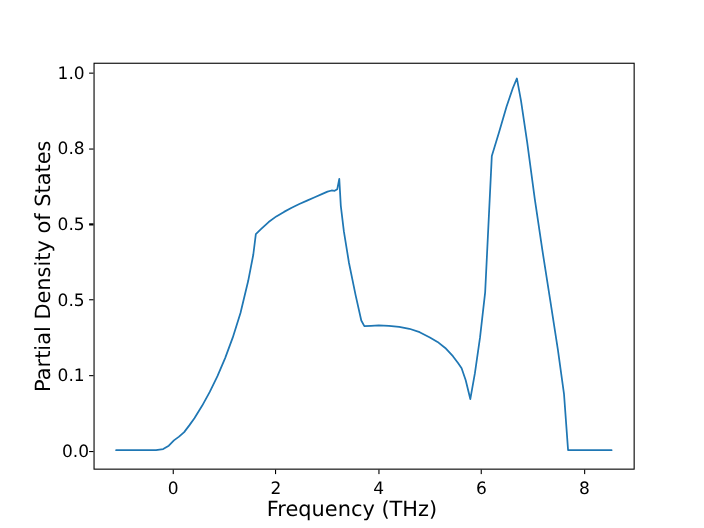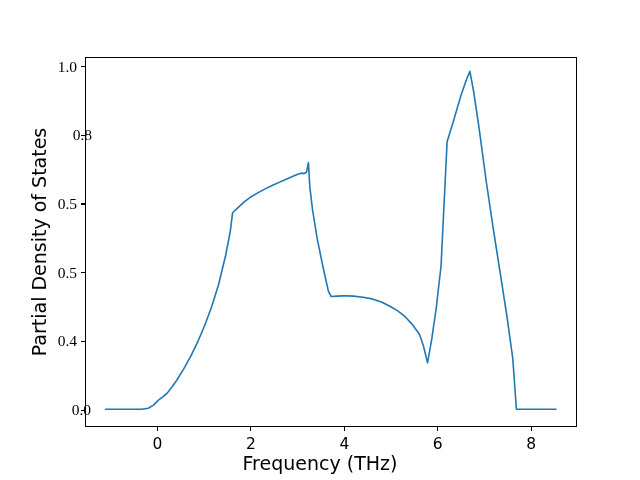--- a/index.html
+++ b/index.html
@@ -35,21 +35,20 @@
   }
   .tick-label {
     position: absolute;
     font-size: 15.5px;
     color: #000000;
     white-space: nowrap;
   }
   .ytick-label {
     text-align: right;
     transform: translateY(-50%);
-    font-family: Liberation Serif, serif;
   }
   .xtick-label {
     text-align: center;
     transform: translateX(-50%);
   }
   .tick-mark {
     position: absolute;
     background: #000000;
   }
   .ytick-mark {
@@ -91,29 +90,29 @@
   <div id="ylabel">Partial Density of States</div>
 
   <div id="plot-area">
     <svg id="plot-svg" viewBox="0 0 492 370" preserveAspectRatio="none">
       <polyline id="series-path" fill="none" stroke="#1f77b4" stroke-width="1.6" stroke-linejoin="round" stroke-linecap="round" points="19.62,353.17 28.03,353.17 35.04,353.17 42.05,353.17 49.06,353.17 56.07,353.17 62.61,352.14 67.75,349.04 72.42,344.23 77.09,340.80 81.77,336.68 86.44,330.49 91.11,323.96 98.12,312.63 105.13,299.92 112.14,285.49 119.15,269.00 126.15,250.10 133.16,227.77 140.17,198.57 144.84,174.52 147.18,155.63 151.85,151.16 158.86,144.63 165.87,139.48 172.88,135.36 179.89,131.58 186.89,128.14 193.90,125.05 200.91,121.96 207.92,118.87 212.59,116.81 216.33,115.78 219.13,116.12 221.47,114.74 223.34,105.13 224.74,129.86 227.54,153.22 232.22,182.08 238.29,211.62 243.43,234.64 246.23,239.80 252.31,239.45 259.32,239.11 268.66,239.45 278.01,240.48 287.35,242.20 296.70,245.29 306.04,250.10 313.05,254.22 320.06,259.72 327.07,267.28 331.74,273.46 335.01,278.27 338.75,289.27 342.95,306.44 347.16,282.74 351.83,250.10 356.50,208.88 362.58,84.17 369.12,62.87 376.13,38.82 381.73,22.33 385.47,13.40 389.21,33.67 394.81,71.46 401.82,123.68 408.83,171.09 415.84,215.75 422.85,261.10 428.46,301.63 432.19,353.17 439.20,353.17 450.88,353.17 462.56,353.17 471.91,353.17"></polyline>
     </svg>
   </div>
 
   <div id="ticks-layer">
       <div class="tick-mark ytick-mark" style="left: 81px; top: 409.616px;"></div>
-      <div class="tick-label ytick-label" style="left: 55px; top: 410.166px; width: 36px;">0.0</div>
+      <div class="tick-label ytick-label" style="left: 45px; top: 410.166px; width: 36px;">0.0</div>
       <div class="tick-mark ytick-mark" style="left: 81px; top: 340.907px;"></div>
-      <div class="tick-label ytick-label" style="left: 41px; top: 341.457px; width: 36px;">0.4</div>
+      <div class="tick-label ytick-label" style="left: 41px; top: 341.457px; width: 36px;">0.1</div>
       <div class="tick-mark ytick-mark" style="left: 81px; top: 272.197px;"></div>
       <div class="tick-label ytick-label" style="left: 41px; top: 272.747px; width: 36px;">0.5</div>
       <div class="tick-mark ytick-mark" style="left: 81px; top: 203.488px;"></div>
       <div class="tick-label ytick-label" style="left: 41px; top: 204.038px; width: 36px;">0.5</div>
       <div class="tick-mark ytick-mark" style="left: 81px; top: 134.779px;"></div>
-      <div class="tick-label ytick-label" style="left: 56px; top: 135.329px; width: 36px;">0.8</div>
+      <div class="tick-label ytick-label" style="left: 41px; top: 135.329px; width: 36px;">0.8</div>
       <div class="tick-mark ytick-mark" style="left: 81px; top: 66.0693px;"></div>
       <div class="tick-label ytick-label" style="left: 41px; top: 66.6193px; width: 36px;">1.0</div>
       <div class="tick-mark xtick-mark" style="left: 156.872px; top: 427px;"></div>
       <div class="tick-label xtick-label" style="left: 157.422px; top: 435px;">0</div>
       <div class="tick-mark xtick-mark" style="left: 250.319px; top: 427px;"></div>
       <div class="tick-label xtick-label" style="left: 250.869px; top: 435px;">2</div>
       <div class="tick-mark xtick-mark" style="left: 343.766px; top: 427px;"></div>
       <div class="tick-label xtick-label" style="left: 344.316px; top: 435px;">4</div>
       <div class="tick-mark xtick-mark" style="left: 437.214px; top: 427px;"></div>
       <div class="tick-label xtick-label" style="left: 437.764px; top: 435px;">6</div>

